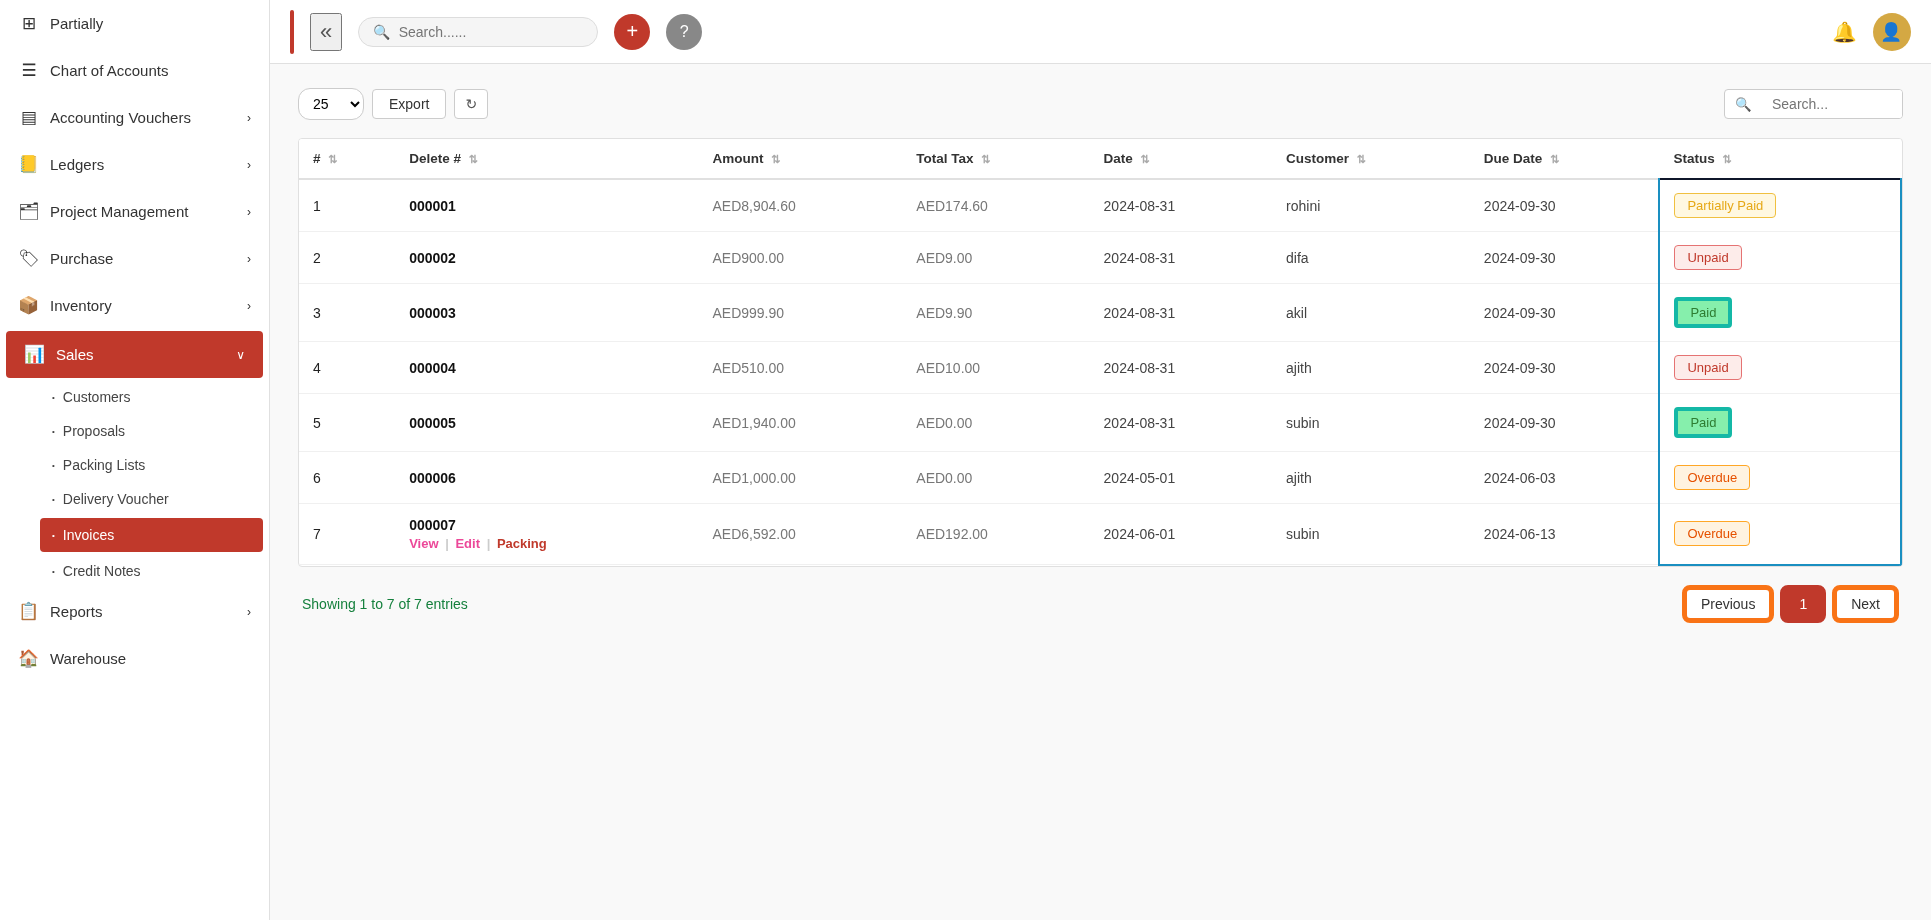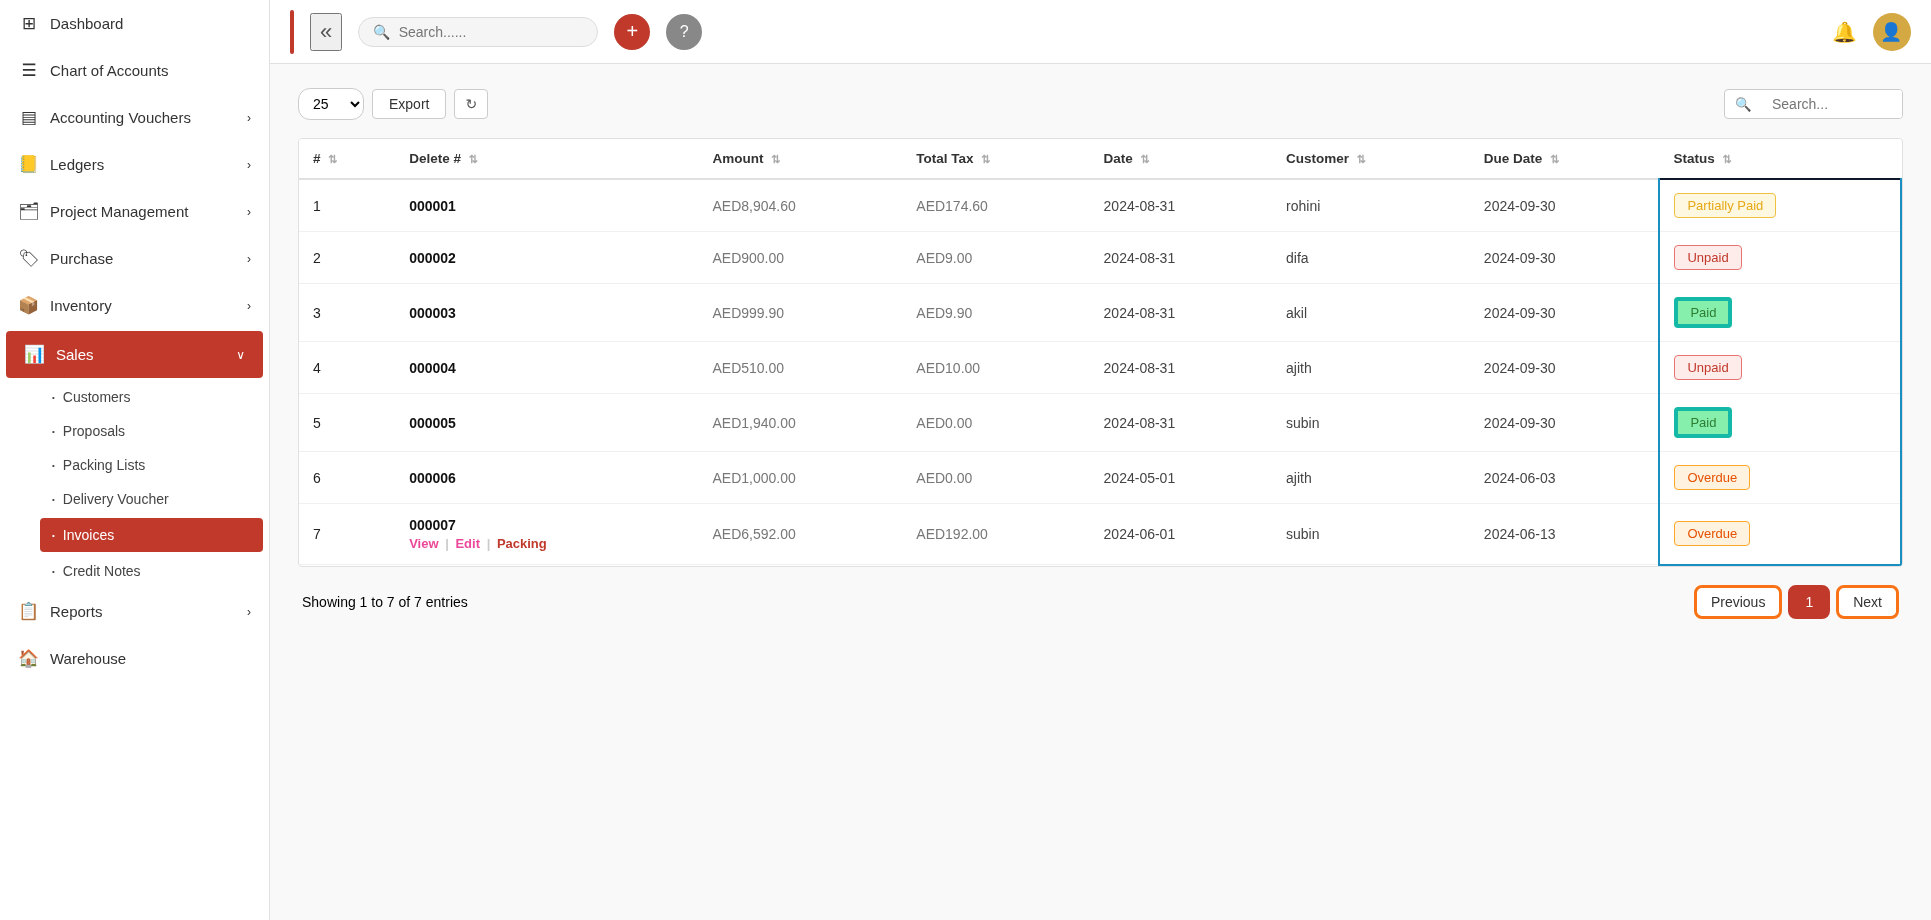--- a/index.html
+++ b/index.html
@@ -177,41 +177,41 @@
     .badge-overdue { background: #fff3e0; color: #e65100; border: 1px solid #ffa726; }
 
     
     .pagination-bar {
       display: flex;
       align-items: center;
       justify-content: space-between;
       margin-top: 18px;
       padding: 0 4px;
     }
-    .showing-text { font-size: 14px; color: #000000; }
+    .showing-text { font-size: 14px; color: #15803d; }
     .pagination { display: flex; align-items: center; gap: 6px; }
     .page-btn {
       padding: 6px 14px;
-      border: 3px solid #f97316;
+      border: 5px solid #f97316;
       border-radius: 8px;
       background: #fff;
       color: #333;
       font-size: 14px;
       cursor: pointer;
     }
     .page-btn.active { background: #c0392b; color: #fff; border-color: #c0392b; }
   </style>
 </head>
 <body>
 
 <div class="sidebar">
 
   <div class="sidebar-item">
     <span class="icon">⊞</span>
-    <span>Dashboard</span>
+    <span>Partially</span>
   </div>
 
   <div class="sidebar-item">
     <span class="icon">☰</span>
     <span>Chart of Accounts</span>
   </div>
 
   <div class="sidebar-item">
     <span class="icon">▤</span>
     <span>Accounting Vouchers</span>

